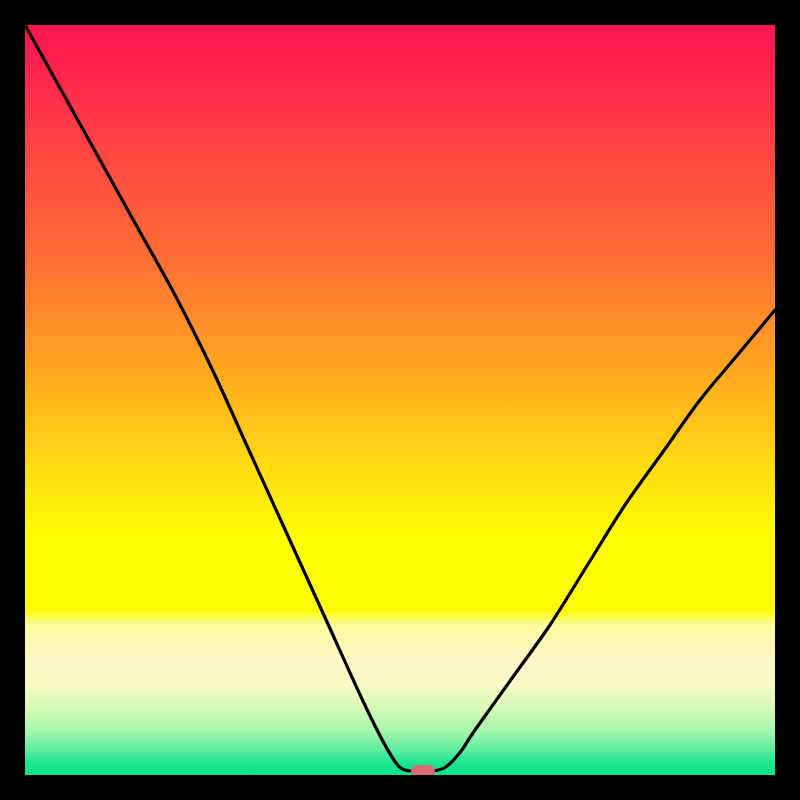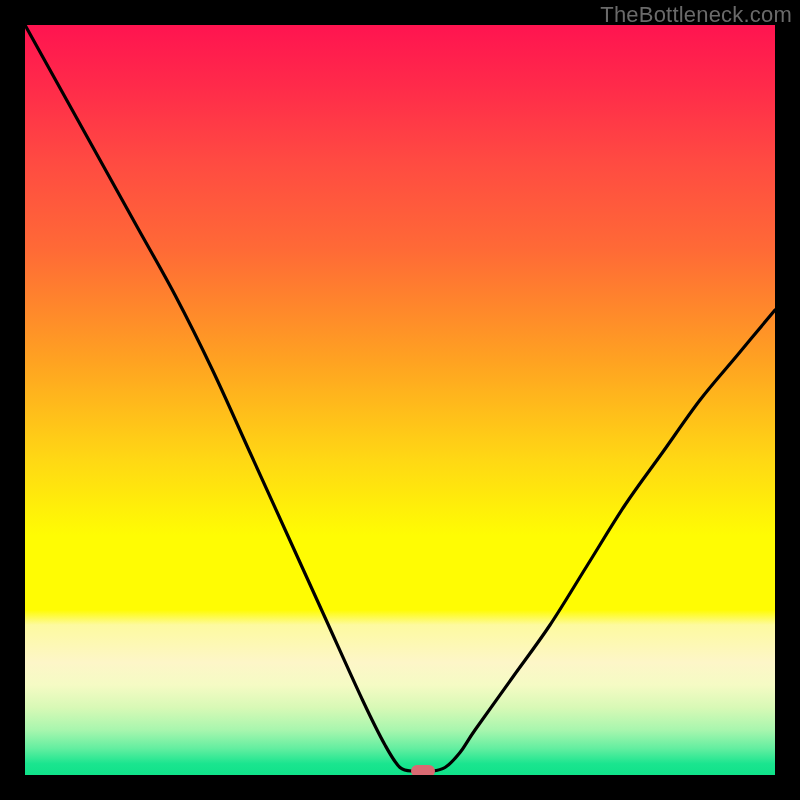--- a/index.html
+++ b/index.html
@@ -70,21 +70,20 @@
     border-radius: 6px;
     background: #d96a72;
     transform: translate(-50%, -50%);
     z-index: 3;
   }
 </style>
 </head>
 <body>
 
 <div class="frame">
-  <div class="watermark">TheBottleneck.com</div>
 
   <div class="plot-area">
     <div class="gradient"></div>
 
     <svg class="curve" viewBox="0 0 750 750" preserveAspectRatio="none">
       <path id="curve-path" fill="none" stroke="#000" stroke-width="3.2" stroke-linecap="round" stroke-linejoin="round" d="M 0,0 C 6.25,11.25 25,45 37.5,67.5 C 50,90 62.5,112.5 75,135 C 87.5,157.5 100,180 112.5,202.5 C 125,225 137.5,246.25 150,270 C 162.5,293.75 175,318.75 187.5,345 C 200,371.25 212.5,400 225,427.5 C 237.5,455 250,482.5 262.5,510 C 275,537.5 287.5,565 300,592.5 C 312.5,620 327.5,653.75 337.5,675 C 347.5,696.25 353.75,708.75 360,720 C 366.25,731.25 370,738.125 375,742.5 C 380,746.875 385,745.625 390,746.25 C 395,746.875 400,746.875 405,746.25 C 410,745.625 415.00000000000006,745.625 420.00000000000006,742.5 C 425.00000000000006,739.375 429.99999999999994,733.75 434.99999999999994,727.5 C 439.99999999999994,721.25 441.25,717.5 450,705 C 458.75,692.5 475,670 487.5,652.5 C 500,635 512.5,618.75 525,600 C 537.5,581.25 550,560 562.5,540 C 575,520 587.5,498.75 600,480 C 612.5,461.25 625,445 637.5,427.5 C 650,410 662.5,391.25 675,375 C 687.5,358.75 700,344.99999999999994 712.5,329.99999999999994 C 725,314.99999999999994 743.75,292.5 750,285"></path>
     </svg>
 
     <div class="marker" id="marker" style="left: 397.5px; top: 746.25px;"></div>
   </div>

